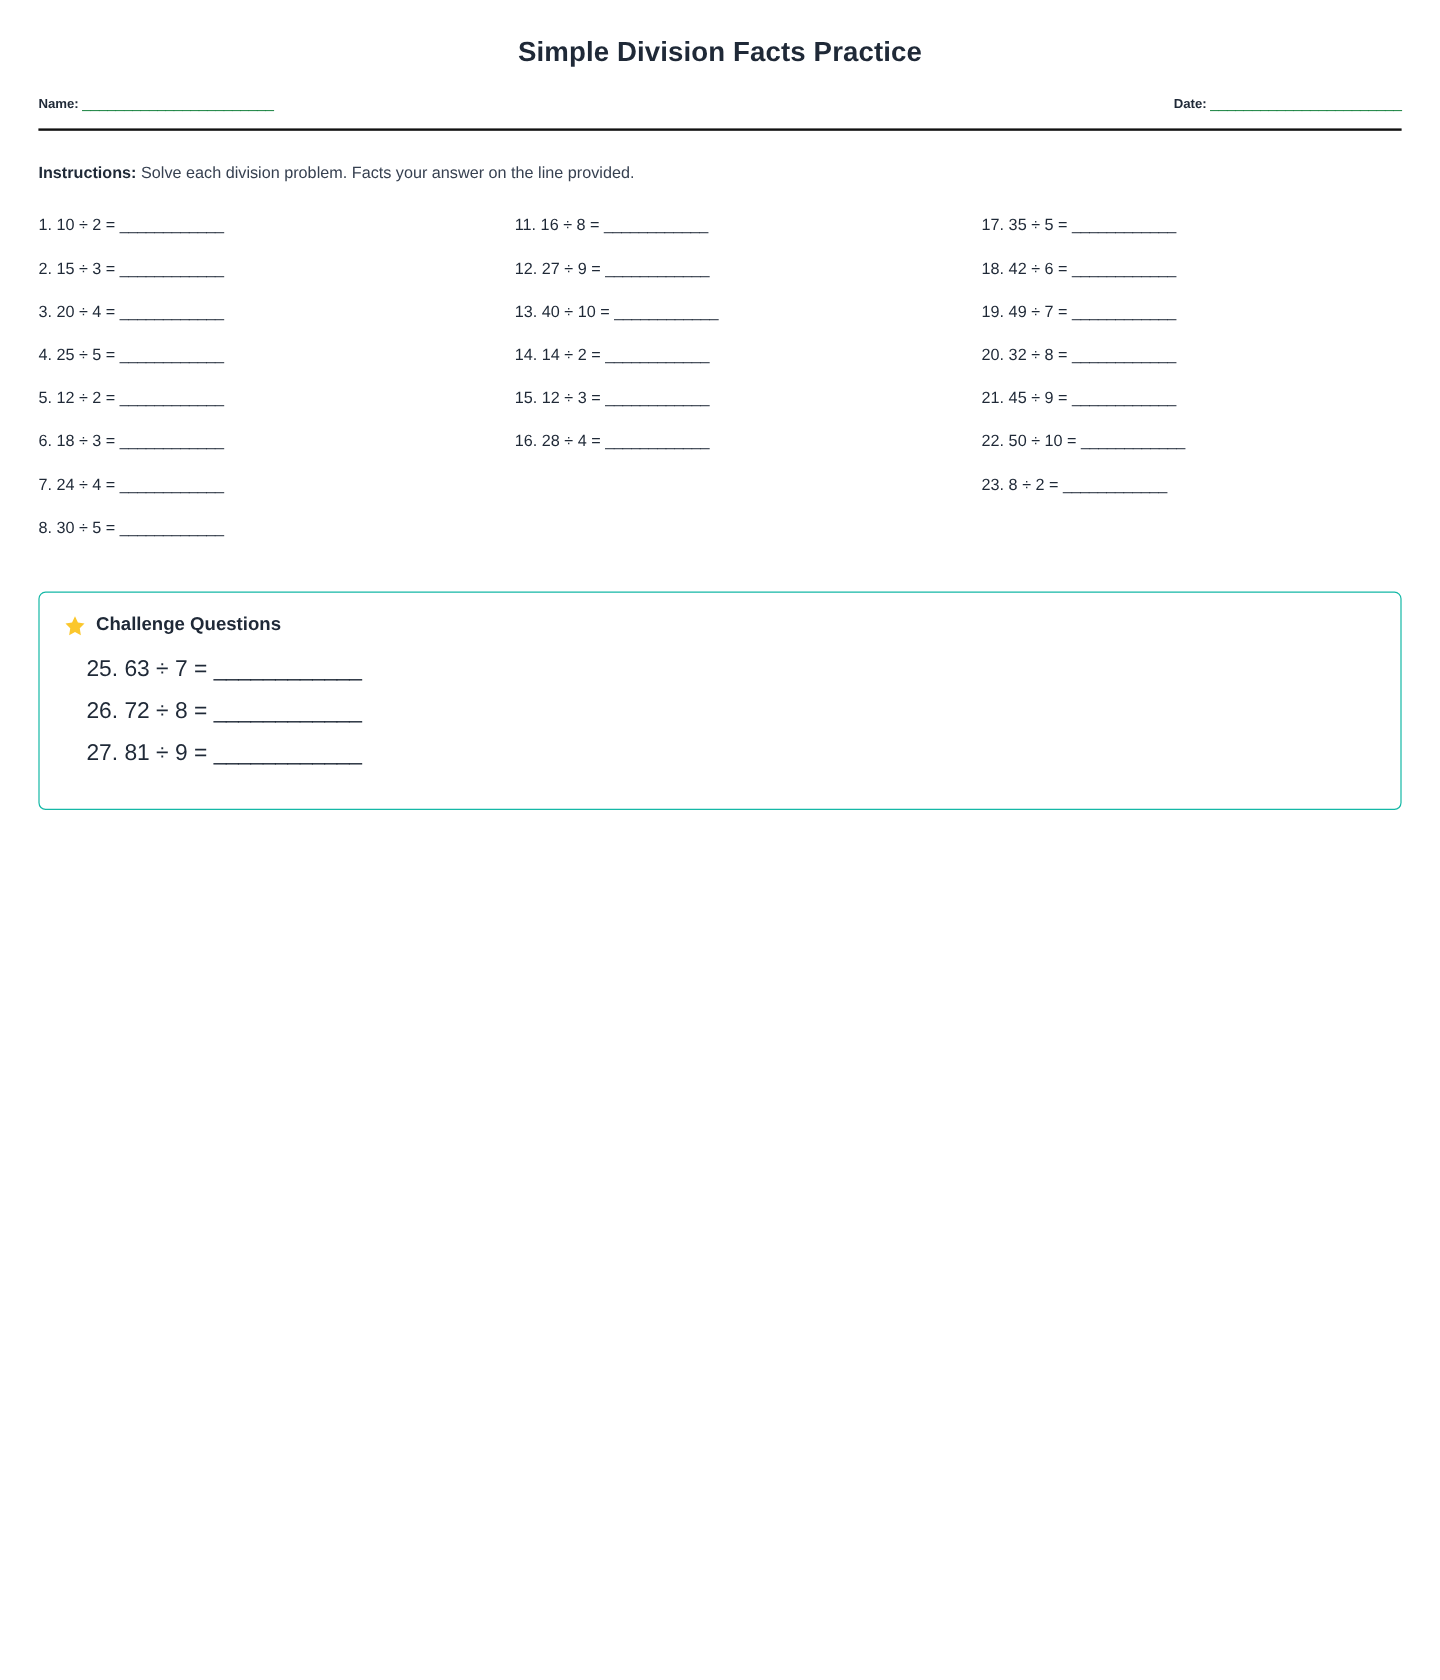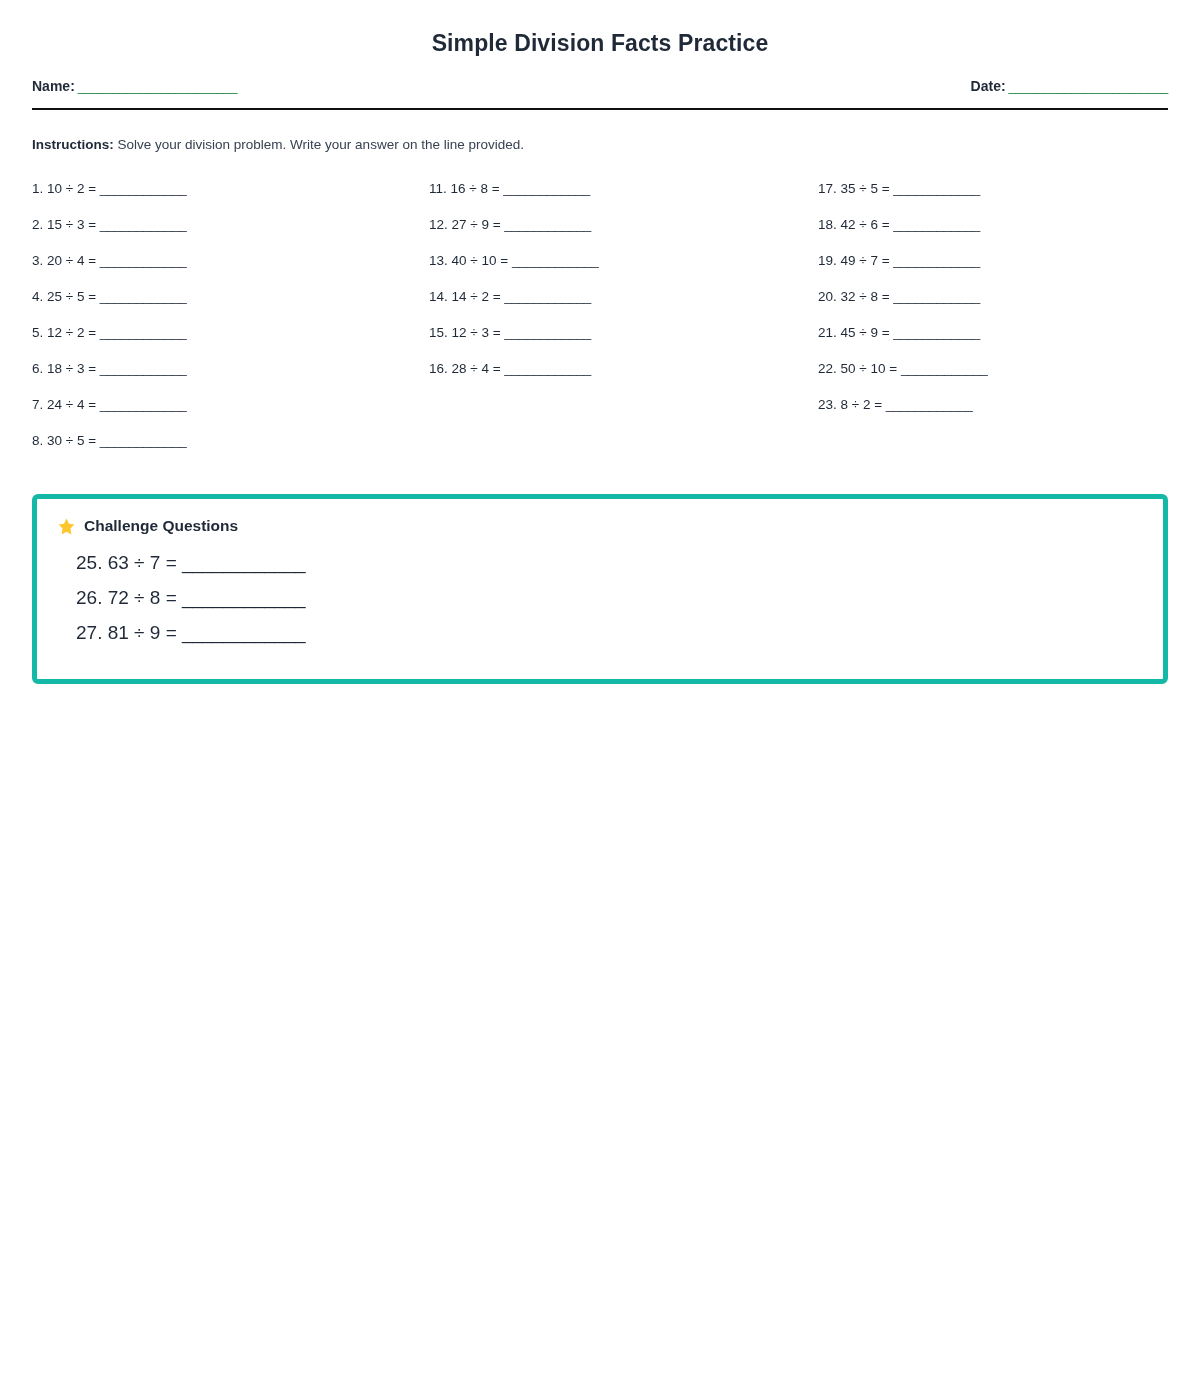--- a/index.html
+++ b/index.html
@@ -41,21 +41,21 @@
   }
   .field {
     display: flex;
     align-items: baseline;
     font-size: 13px;
     color: #1f2937;
     white-space: nowrap;
   }
   .field-label {
     font-weight: bold;
-    font-size: 14px;
+    font-size: 11px;
     margin-right: 3px;
   }
   .field-rule {
     font-size: 13px;
     letter-spacing: -0.3px;
     color: #15803d;
   }
   .header-divider {
     margin-top: 14px;
     height: 0;
@@ -95,21 +95,21 @@
   .problem-text { }
   .answer-rule {
     letter-spacing: -0.3px;
     color: #1f2937;
   }
 
   
   .challenge-box {
     margin-top: 28px;
     width: 1136px;
-    border: 5px solid #14b8a6;
+    border: 1px solid #14b8a6;
     border-radius: 6px;
     padding: 18px 20px 22px 20px;
     background: #ffffff;
   }
   .challenge-head {
     display: flex;
     align-items: center;
     margin-bottom: 16px;
   }
   .star-icon {
@@ -147,21 +147,21 @@
     </div>
     <div class="field">
       <span class="field-label">Date:</span>
       <span class="field-rule">_______________________</span>
     </div>
   </div>
 
   <div class="header-divider"></div>
 
   <p class="instructions">
-    <span class="instructions-label">Instructions:</span><span> Solve your division problem. Write your answer on the line provided.</span>
+    <span class="instructions-label">Instructions:</span><span> Solve each division problem. Facts your answer on the line provided.</span>
   </p>
 
   <div class="problems">
 
     <div class="problem-col col-1">
       <div class="problem"><span class="problem-text">1. 10 ÷ 2 =</span> <span class="answer-rule">____________</span></div>
       <div class="problem"><span class="problem-text">2. 15 ÷ 3 =</span> <span class="answer-rule">____________</span></div>
       <div class="problem"><span class="problem-text">3. 20 ÷ 4 =</span> <span class="answer-rule">____________</span></div>
       <div class="problem"><span class="problem-text">4. 25 ÷ 5 =</span> <span class="answer-rule">____________</span></div>
       <div class="problem"><span class="problem-text">5. 12 ÷ 2 =</span> <span class="answer-rule">____________</span></div>

